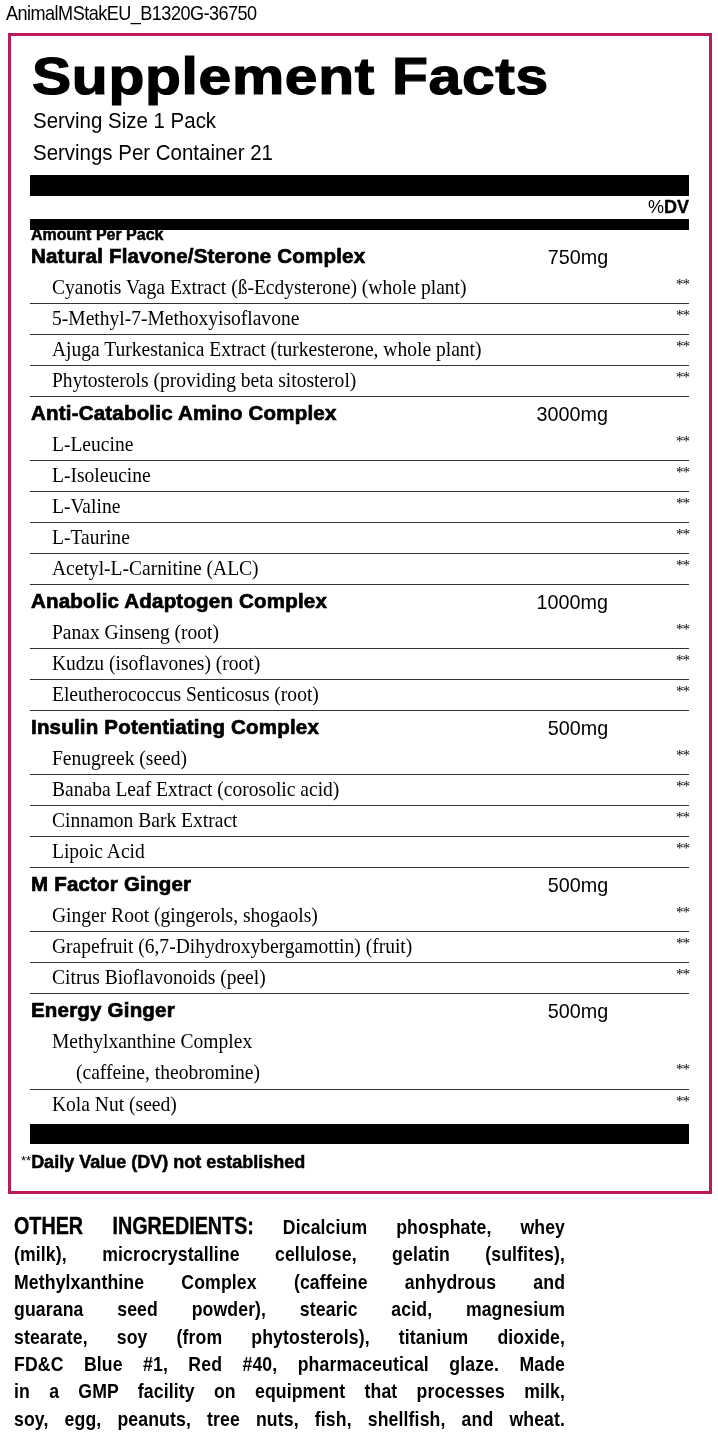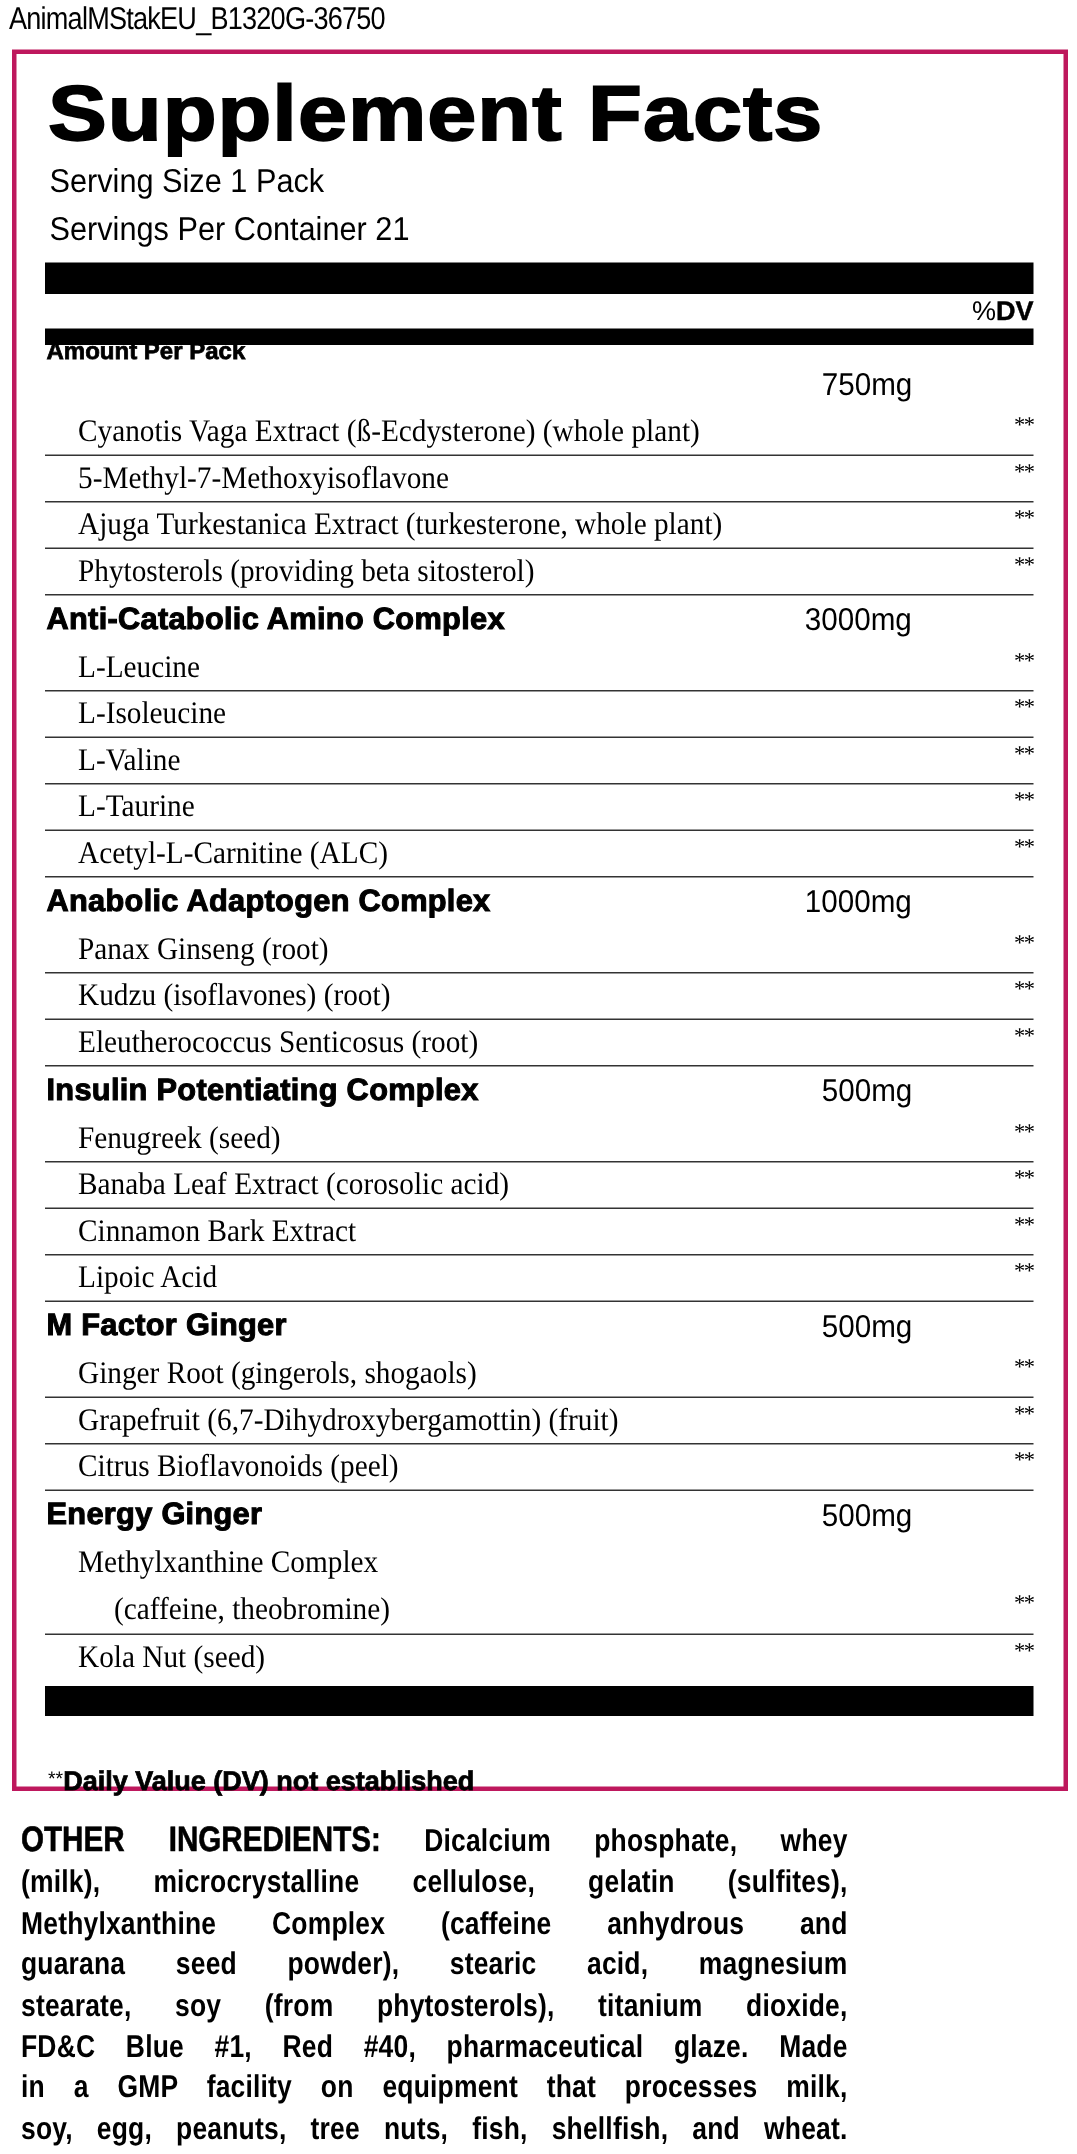--- a/index.html
+++ b/index.html
@@ -84,22 +84,22 @@
     .item .iname.cont { left: 46px; top: 32px; }
     .item.tall { height: 63px; }
     .item .stars {
       position: absolute; right: 0; top: 2px;
       font-size: 15px; line-height: 18px; letter-spacing: -1px;
     }
     .item.tall .stars { top: 33px; }
     .item.last { border-bottom: none; text-align: center; }
 
     .footnote {
-      position: absolute; left: 21px; top: 1114px;
-      font-size: 18px; font-weight: bold; line-height: 22px; white-space: nowrap; margin-top: 25px;
+      position: absolute; left: 10px; top: 1114px;
+      font-size: 18px; font-weight: bold; line-height: 22px; white-space: nowrap;
       -webkit-text-stroke: 0.5px #000;
     }
     .footnote .fs { font-weight: normal; font-size: 13px; -webkit-text-stroke: 0; vertical-align: 3px; }
 
     .other {
       position: absolute; left: 14px; top: 1213px; width: 551px;
       font-family: "Liberation Sans Narrow", "Liberation Sans", sans-serif;
       font-size: 21px; line-height: 27.4px; font-weight: bold;
       text-align: justify; text-align-last: justify;
       letter-spacing: 0.15px;
@@ -128,20 +128,21 @@
   <div class="amount-head">
     <span class="lbl">Amount Per Pack</span>
     <span class="dv"><span class="pct">%</span><span>DV</span></span>
   </div>
   <div class="bar mid"></div>
 
   <div class="ingredients">
 
     <div class="section">
       <div class="sec-head">
+        <span class="name">Natural Flavone/Sterone Complex</span>
         <span class="amt">750mg</span>
       </div>
       <div class="item">
           <span class="iname">Cyanotis Vaga Extract (ß-Ecdysterone) (whole plant)</span>
           <span class="stars">**</span>
         </div>
       <div class="item">
           <span class="iname">5-Methyl-7-Methoxyisoflavone</span>
           <span class="stars">**</span>
         </div>

